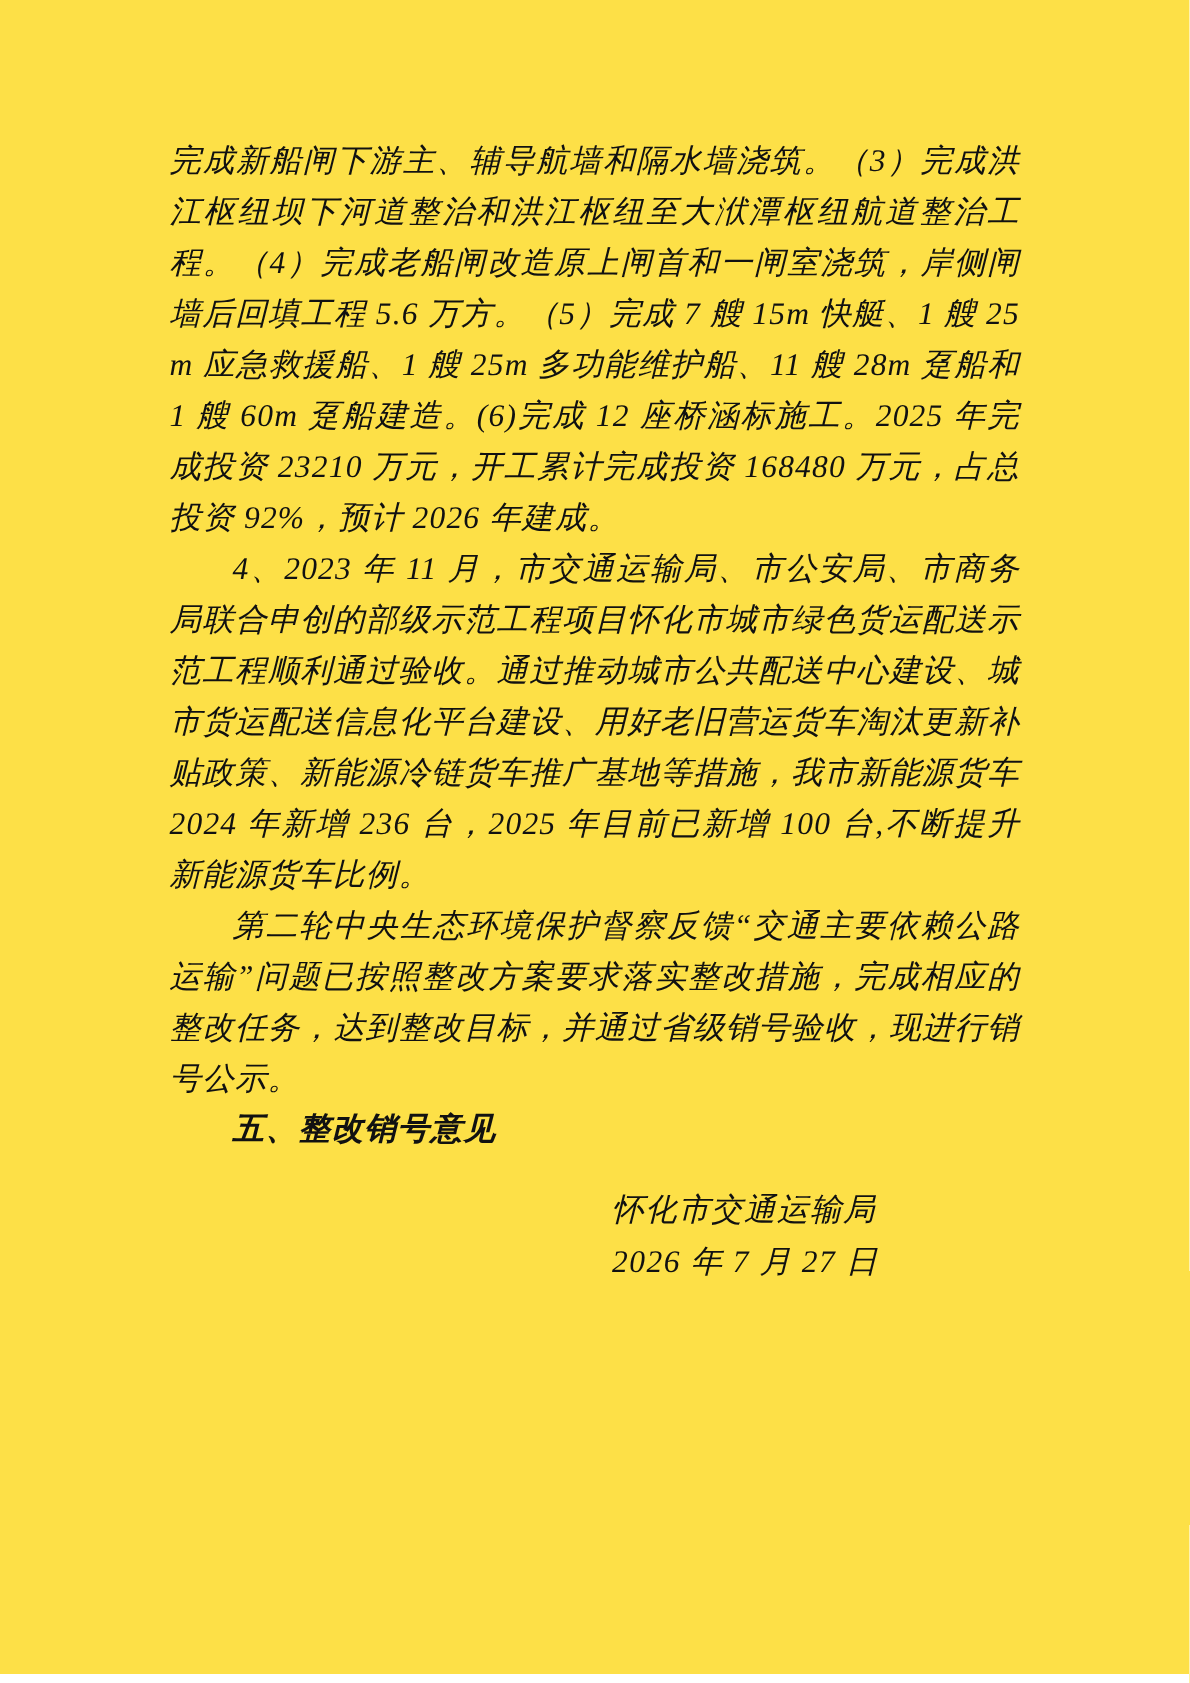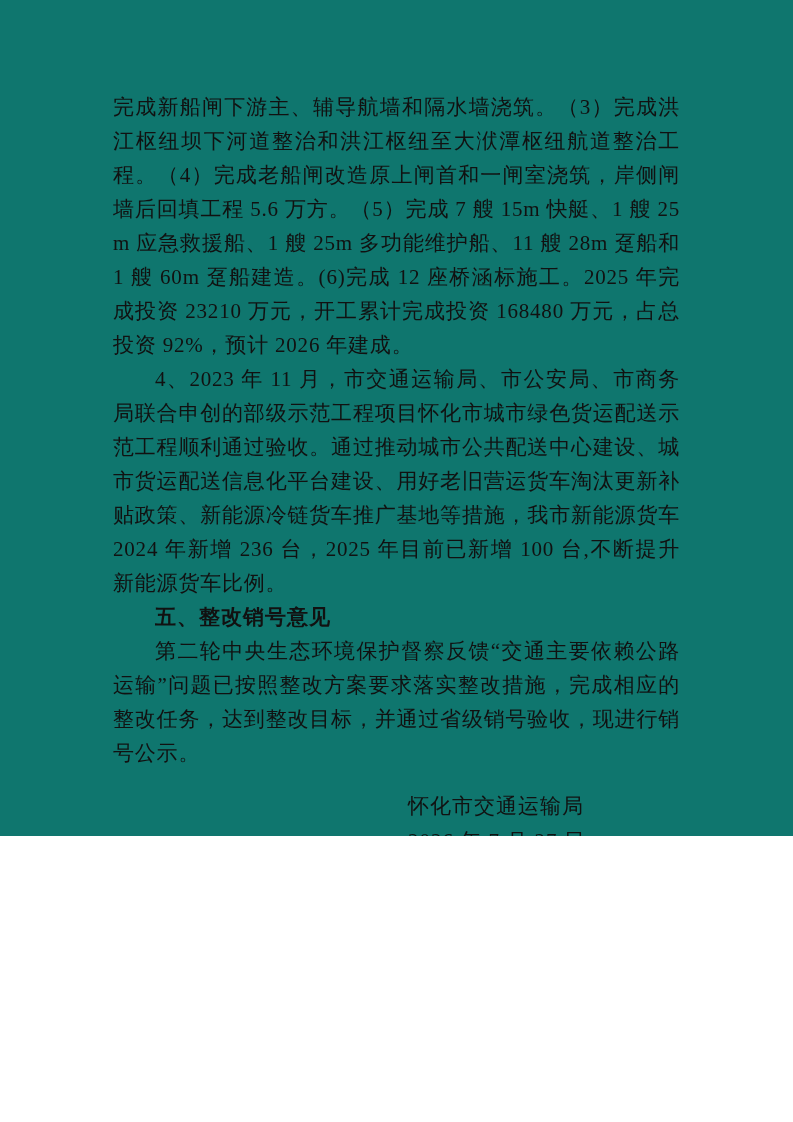--- a/index.html
+++ b/index.html
@@ -3,25 +3,26 @@
 <meta charset="utf-8">
 <style>
   html, body {
     margin: 0;
     padding: 0;
     background: #ffffff;
   }
   .page {
     position: relative;
     width: 793px;
-    height: 836px;
-    background: #0f766e;
+    height: 1116px;
+    background: #fde047;
     overflow: hidden;
     font-family: "Liberation Serif", "DejaVu Serif", serif;
     color: #111111;
+    font-style: italic;
   }
   .content {
     position: absolute;
     left: 113px;
     top: 90px;
     width: 567px;
   }
   .para {
     margin: 0;
     font-size: 21px;
@@ -51,20 +52,20 @@
     white-space: nowrap;
   }
 </style>
 </head>
 <body>
 
 <div class="page">
   <div class="content">
     <p class="para">完成新船闸下游主、辅导航墙和隔水墙浇筑。（3）完成洪江枢纽坝下河道整治和洪江枢纽至大洑潭枢纽航道整治工程。（4）完成老船闸改造原上闸首和一闸室浇筑，岸侧闸墙后回填工程 5.6 万方。（5）完成 7 艘 15m 快艇、1 艘 25m 应急救援船、1 艘 25m 多功能维护船、11 艘 28m 趸船和 1 艘 60m 趸船建造。(6)完成 12 座桥涵标施工。2025 年完成投资 23210 万元，开工累计完成投资 168480 万元，占总投资 92%，预计 2026 年建成。</p>
     <p class="para indent">4、2023 年 11 月，市交通运输局、市公安局、市商务局联合申创的部级示范工程项目怀化市城市绿色货运配送示范工程顺利通过验收。通过推动城市公共配送中心建设、城市货运配送信息化平台建设、用好老旧营运货车淘汰更新补贴政策、新能源冷链货车推广基地等措施，我市新能源货车 2024 年新增 236 台，2025 年目前已新增 100 台,不断提升新能源货车比例。</p>
+    <p class="para indent">第二轮中央生态环境保护督察反馈“交通主要依赖公路运输”问题已按照整改方案要求落实整改措施，完成相应的整改任务，达到整改目标，并通过省级销号验收，现进行销号公示。</p>
     <p class="para indent heading">五、整改销号意见</p>
-    <p class="para indent">第二轮中央生态环境保护督察反馈“交通主要依赖公路运输”问题已按照整改方案要求落实整改措施，完成相应的整改任务，达到整改目标，并通过省级销号验收，现进行销号公示。</p>
     <div class="signature">
       <div class="sig-line">怀化市交通运输局</div>
       <div class="sig-line">2026 年 7 月 27 日</div>
     </div>
   </div>
 </div>
 
 </body></html>

